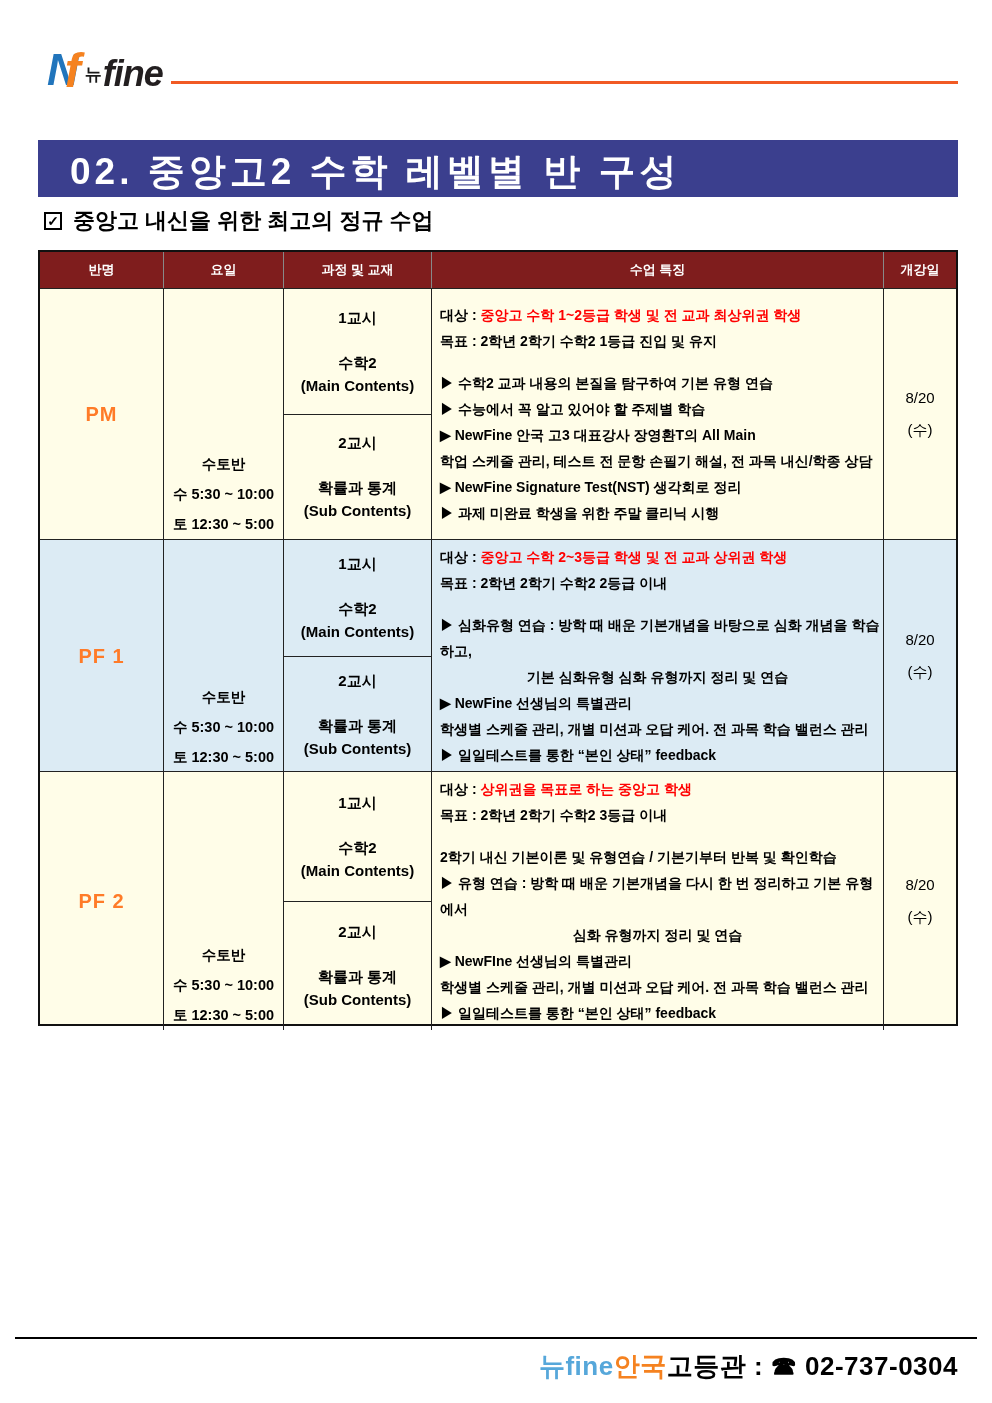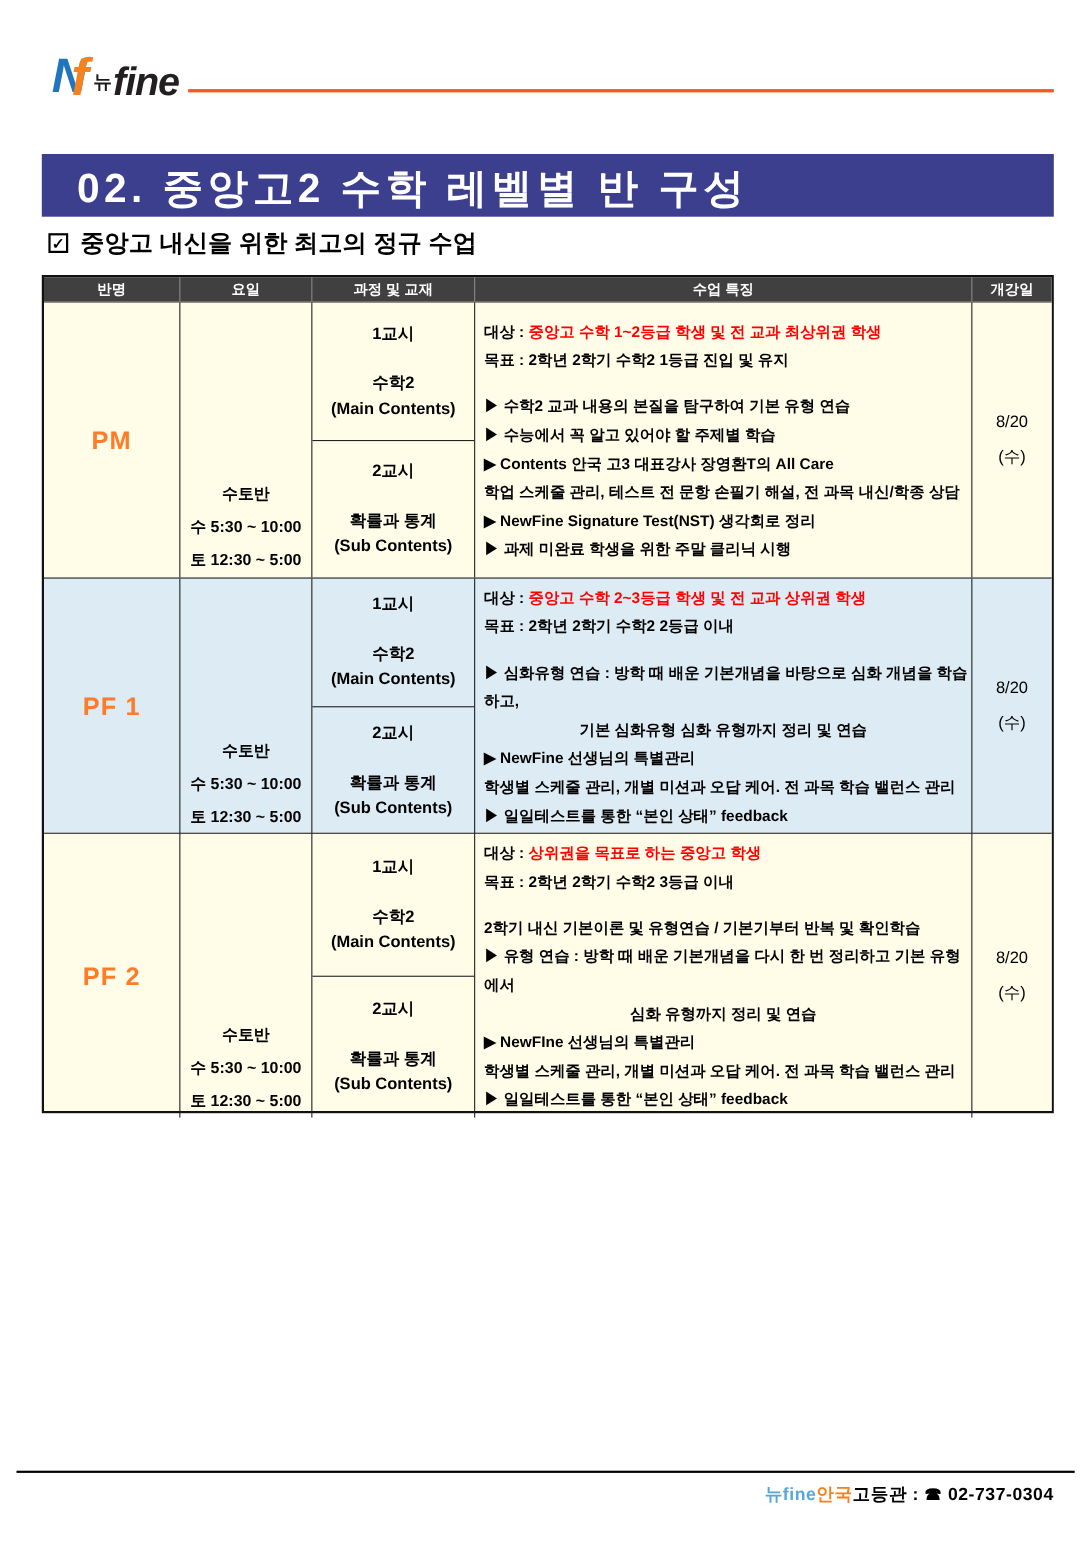--- a/index.html
+++ b/index.html
@@ -22,49 +22,49 @@
     padding-left:32px; font-size:37px; font-weight:bold; letter-spacing:4px;
   }
   
   .subtitle { position:absolute; left:44px; top:206px; display:flex; align-items:center; gap:11px;
               font-size:22px; font-weight:bold; }
   .checkbox { width:18px; height:18px; border:2.5px solid #000; display:flex; align-items:center;
               justify-content:center; font-size:14px; font-weight:bold; line-height:1; }
   
   .table { position:absolute; left:38px; top:250px; width:920px; border:2px solid #111; }
   .thead, .row { display:grid; grid-template-columns:124px 120px 148px 452px 72px; }
-  .thead { background:#404040; color:#fff; height:22px; }
+  .thead { background:#7f1d1d; color:#fff; height:36px; }
   .th { display:flex; align-items:center; justify-content:center; font-size:13px; font-weight:bold;
         border-right:1px solid #888; }
   .th:last-child { border-right:none; }
   .row { border-top:1px solid #222; }
   .row:nth-of-type(2) { height:251px; }
   .row:nth-of-type(3) { height:232px; }
   .row:nth-of-type(4) { height:253px; }
   .cell { border-right:1px solid #222; }
   .cell:last-child { border-right:none; }
   .cell-name { display:flex; align-items:center; justify-content:center;
-               font-size:23px; font-weight:bold; color:#FF7B28; letter-spacing:1px; }
+               font-size:20px; font-weight:bold; color:#FF7B28; letter-spacing:1px; }
   .cell-sched { display:flex; flex-direction:column; align-items:center; justify-content:flex-end;
                 font-size:14.5px; font-weight:bold; line-height:30px; }
   .cell-course { display:flex; flex-direction:column; }
   .course-half { flex:1; display:flex; flex-direction:column; align-items:center; justify-content:center;
                  font-size:15px; font-weight:bold; line-height:23px; }
   .course-half.top { border-bottom:1px solid #222; }
   .course-gap { height:22px; }
   .cell-feat { display:flex; flex-direction:column; justify-content:center;
                padding:4px 0 4px 8px; font-size:14px; font-weight:bold; line-height:26px; }
   .feat-center { text-align:center; padding-right:8px; }
   .feat-blank { height:16px; }
   .red { color:#FF0000; }
   .cell-date { display:flex; flex-direction:column; align-items:center; justify-content:center;
                font-size:15px; font-weight:normal; line-height:32px; }
   
   .footer-line { position:absolute; left:15px; top:1337px; width:962px; height:2px; background:#000; }
-  .footer { position:absolute; right:34px; top:1349px; font-size:16px; font-weight:bold; letter-spacing:0.5px; }
+  .footer { position:absolute; right:34px; top:1349px; font-size:26px; font-weight:bold; letter-spacing:0.5px; }
   .fblue { color:#56A7DA; } .forange { color:#F58220; }
 </style>
 </head>
 <body>
 
 <div class="logo-row">
   <span class="logo-n">N</span>
   <span class="logo-f">f</span>
   <span class="logo-nyu">뉴</span>
   <span class="logo-fine">fine</span>
@@ -109,21 +109,21 @@
           <div>확률과 통계</div>
           <div>(Sub Contents)</div>
         </div>
       </div>
       <div class="cell cell-feat">
         <div class="feat-line"><span>대상 : </span><span class="red">중앙고 수학 1~2등급 학생 및 전 교과 최상위권 학생</span></div>
         <div class="feat-line">목표 : 2학년 2학기 수학2 1등급 진입 및 유지</div>
         <div class="feat-line feat-blank"></div>
         <div class="feat-line">▶ 수학2 교과 내용의 본질을 탐구하여 기본 유형 연습</div>
         <div class="feat-line">▶ 수능에서 꼭 알고 있어야 할 주제별 학습</div>
-        <div class="feat-line">▶ Contents 안국 고3 대표강사 장영환T의 All Care</div>
+        <div class="feat-line">▶ NewFine 안국 고3 대표강사 장영환T의 All Main</div>
         <div class="feat-line">학업 스케줄 관리, 테스트 전 문항 손필기 해설, 전 과목 내신/학종 상담</div>
         <div class="feat-line">▶ NewFine Signature Test(NST) 생각회로 정리</div>
         <div class="feat-line">▶ 과제 미완료 학생을 위한 주말 클리닉 시행</div>
       </div>
       <div class="cell cell-date">
         <div>8/20</div>
         <div>(수)</div>
       </div>
     </div>
     <div class="row" style="background: rgb(220, 235, 244);">

